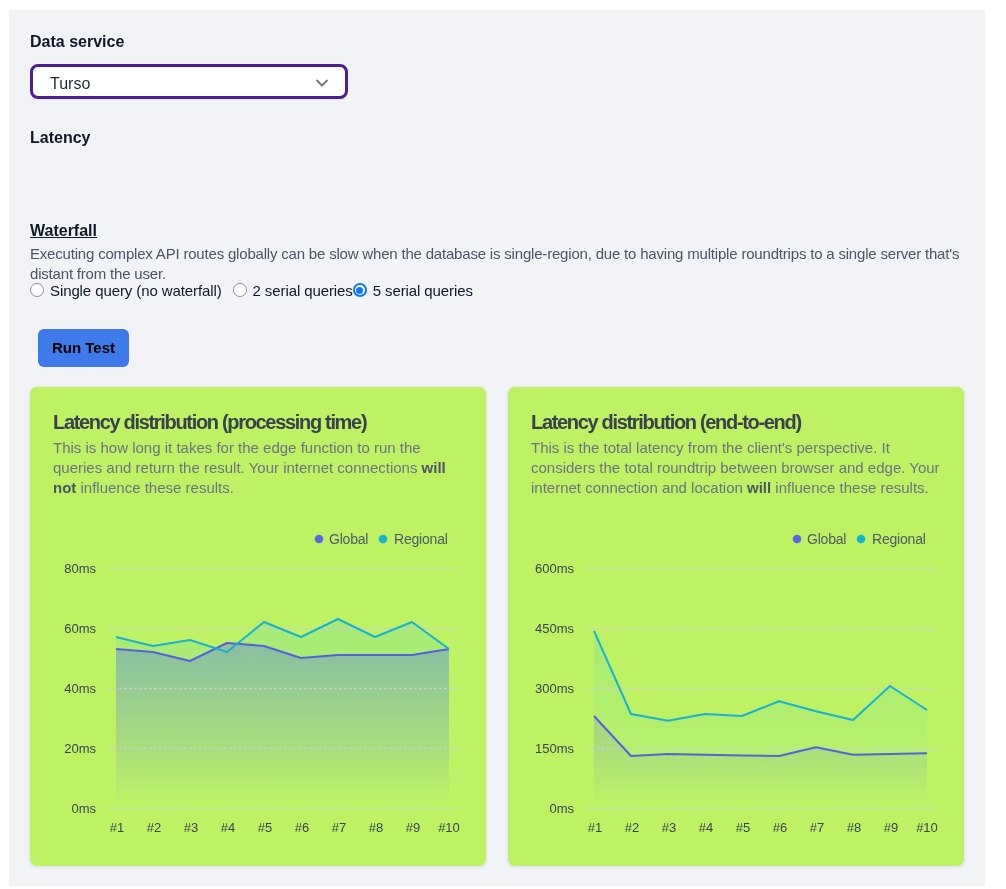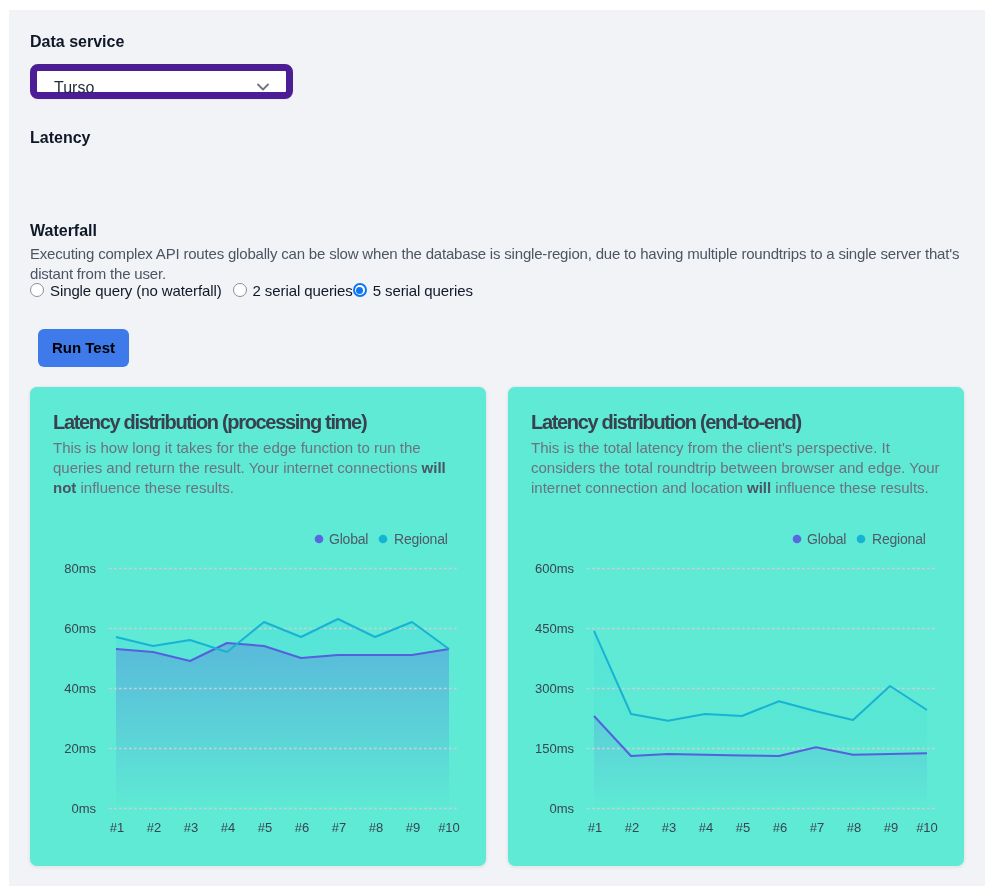--- a/index.html
+++ b/index.html
@@ -1,34 +1,34 @@
 <!DOCTYPE html>
 <html><head>
 <meta charset="utf-8">
 <style>
 * { margin:0; padding:0; box-sizing:border-box; }
 html,body { width:1006px; height:889px; background:#fff; font-family:"Liberation Sans",sans-serif; overflow:hidden; }
 .wrap { position:absolute; left:9px; top:10px; width:976px; height:876px; background:#f1f3f6; }
 .inner { position:relative; width:100%; height:100%; }
 h2 { position:absolute; left:21px; font-size:16px; font-weight:700; color:#101828; letter-spacing:0; }
 .p { position:absolute; left:21px; font-size:15px; color:#4b5563; line-height:20px; }
-.sel { position:absolute; left:21px; top:54px; width:263px; height:35px; background:#fff; border:7px solid #4c1d95; border-radius:8px; box-shadow:0 1px 2px rgba(16,24,40,.04); }
+.sel { position:absolute; left:21px; top:54px; width:318px; height:35px; background:#fff; border:3px solid #4c1d95; border-radius:8px; box-shadow:0 1px 2px rgba(16,24,40,.04); }
 .sel span { position:absolute; left:17px; top:8px; font-size:16px; color:#1f2937; }
 .sel svg { position:absolute; right:17px; top:12px; }
 .row { position:absolute; left:21px; display:flex; align-items:center; font-size:15px; color:#101828; }
 .cb { width:14px; height:14px; border-radius:3px; background:#0b72f0; display:inline-block; position:relative; margin-right:8px; flex:none; }
 .cb svg { position:absolute; left:1.5px; top:2px; }
 .rd { width:14px; height:14px; border-radius:50%; display:inline-block; margin-right:6px; flex:none; }
 .rd.off { background:#fff; border:1.5px solid #8a8f98; }
 .rd.on { background:#0b76f2; position:relative; }
 .rd.on:after { content:""; position:absolute; left:2px; top:2px; width:10px; height:10px; border-radius:50%; background:#fff; }
 .rd.on:before { content:""; position:absolute; left:3.5px; top:3.5px; width:7px; height:7px; border-radius:50%; background:#0b76f2; z-index:1; }
 code.chip { font-family:"Liberation Mono",monospace; font-size:12px; color:#3f4450; background:#eef0f4; border:1px solid #dfe2e8; border-radius:5px; padding:2px 4px 3px; letter-spacing:0; }
 .btn { position:absolute; left:29px; top:319px; width:91px; height:38px; background:#3e7ae9; border-radius:6px; color:#000000; font-size:15px; font-weight:700; text-align:center; line-height:38px; }
-.card { position:absolute; top:376px; width:458px; height:481px; background:#5eead4; border:1px solid #e7e9ee; border-radius:8px; box-shadow:0 1px 3px rgba(16,24,40,.06); }
+.card { position:absolute; top:376px; width:458px; height:481px; background:#bef264; border:1px solid #e7e9ee; border-radius:8px; box-shadow:0 1px 3px rgba(16,24,40,.06); }
 .card.l { left:20px; }
 .card.r { left:498px; }
 .ct { position:absolute; left:23px; top:24px; font-size:20px; font-weight:700; color:#39414f; letter-spacing:-1.32px; }
 .cd { position:absolute; left:23px; top:51px; width:412px; font-size:15px; line-height:20px; color:#6b7280; }
 .cd b { color:#4b5563; }
 .chart { position:absolute; left:0; top:0; }
 </style>
 </head>
 <body>
 <div class="wrap">
@@ -37,21 +37,21 @@
 <h2 style="top:23px;">Data service</h2>
 <div class="sel">
         <span>Turso</span>
   <svg width="12" height="8" viewBox="0 0 12 8">
           <path d="M1 1.5 L6 6.5 L11 1.5" fill="none" stroke="#6f7580" stroke-width="1.8" stroke-linecap="round" stroke-linejoin="round"></path>
         </svg>
 </div>
 
 <h2 style="top:119px;">Latency</h2>
 
-<h2 style="top:212px;">Waterfall</h2>
+<h2 style="top:212px;text-decoration:underline;">Waterfall</h2>
 <div class="p" style="top:234px; width:960px; white-space:nowrap; letter-spacing:-0.19px;">Executing complex API routes globally can be slow when the database is single-region, due to having multiple roundtrips to a single server that's<br>distant from the user.</div>
 <div class="row" style="top:272px; height:16px;">
   <span class="rd off"></span>
   <span style="margin-right:11px; letter-spacing:-0.1px;">Single query (no waterfall)</span>
   <span class="rd off"></span>
   <span style="letter-spacing:-0.1px;">2 serial queries</span>
   <span class="rd on"></span>
   <span style="letter-spacing:-0.1px;">5 serial queries</span>
 </div>
 

